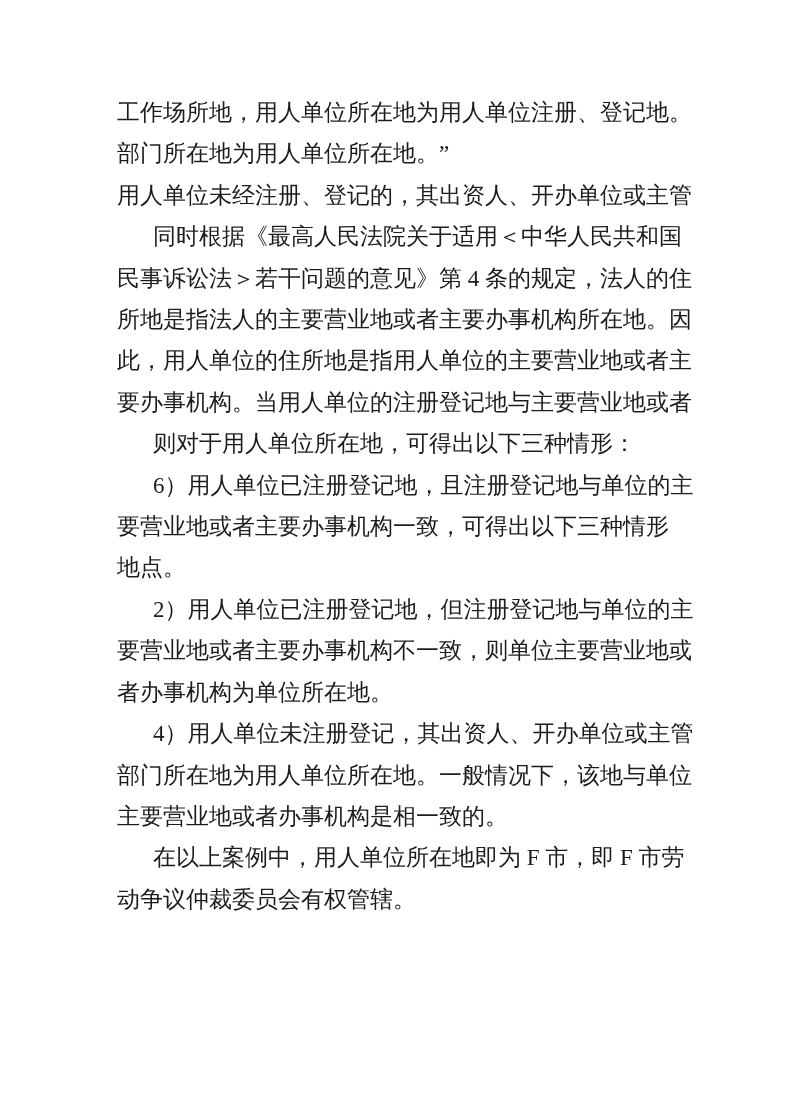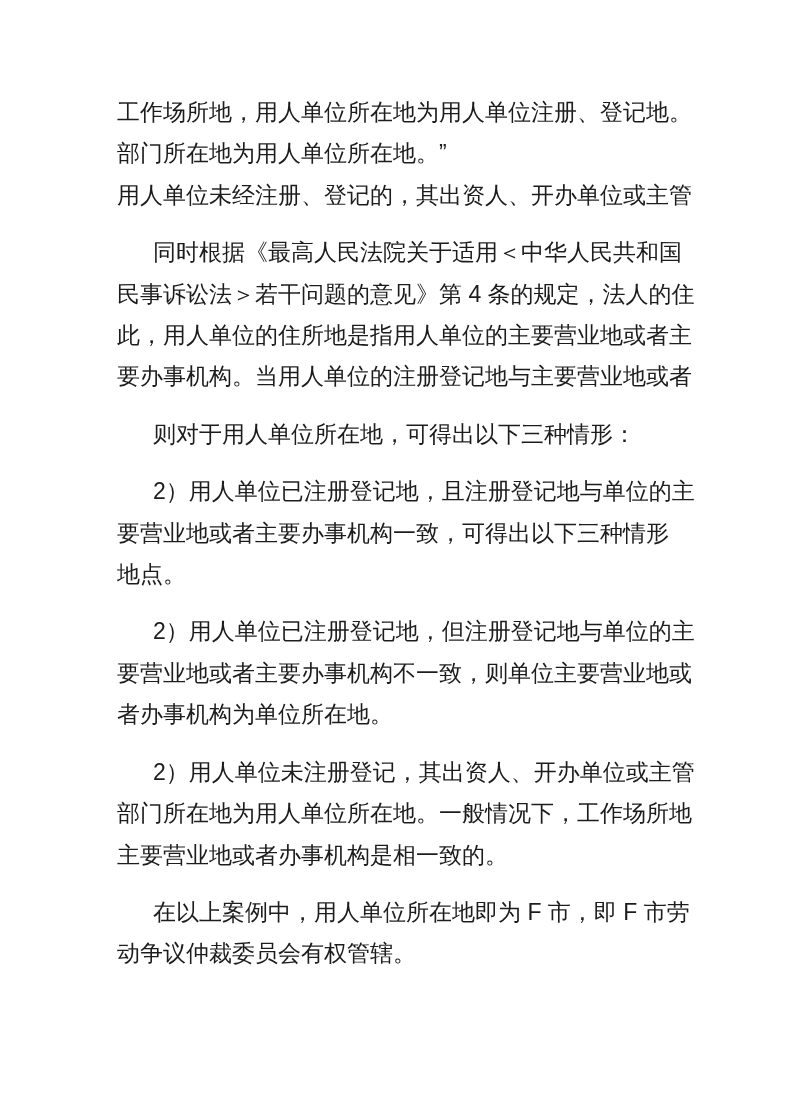--- a/index.html
+++ b/index.html
@@ -6,82 +6,82 @@
     margin: 0;
     padding: 0;
     background: #ffffff;
   }
   .page {
     position: relative;
     width: 715px;
     height: 1120px;
     background: #ffffff;
     overflow: hidden;
-    font-family: Liberation Sans, sans-serif;
+    font-family: Liberation Serif, serif;
   }
   .text-block {
     position: absolute;
     left: 117px;
     top: 92px;
     width: 553px;
     font-size: 23px;
     line-height: 41.4px;
     color: #1c1c1c;
   }
   .para {
     margin: 0;
     padding: 0;
   }
   .line {
     display: block;
     white-space: nowrap;
   }
   .line.indent {
     text-indent: 36px;
-    margin-top: 16px;
   }
 </style>
 </head>
 <body>
 
 <div class="page" style="background: rgb(255, 255, 255);">
   <div class="text-block" style="color: rgb(28, 28, 28);">
 
     <p class="para">
       <span class="line">工作场所地，用人单位所在地为用人单位注册、登记地。</span>
       <span class="line">部门所在地为用人单位所在地。”</span>
       <span class="line">用人单位未经注册、登记的，其出资人、开办单位或主管</span>
     </p>
 
     <p class="para">
       <span class="line indent">同时根据《最高人民法院关于适用＜中华人民共和国</span>
       <span class="line">民事诉讼法＞若干问题的意见》第 4 条的规定，法人的住</span>
+      <span class="line">所地是指法人的主要营业地或者主要办事机构所在地。因</span>
       <span class="line">此，用人单位的住所地是指用人单位的主要营业地或者主</span>
       <span class="line">要办事机构。当用人单位的注册登记地与主要营业地或者</span>
     </p>
 
     <p class="para">
       <span class="line indent">则对于用人单位所在地，可得出以下三种情形：</span>
     </p>
 
     <p class="para">
-      <span class="line indent">2）用人单位已注册登记地，且注册登记地与单位的主</span>
+      <span class="line indent">6）用人单位已注册登记地，且注册登记地与单位的主</span>
       <span class="line">要营业地或者主要办事机构一致，可得出以下三种情形</span>
       <span class="line">地点。</span>
     </p>
 
     <p class="para">
       <span class="line indent">2）用人单位已注册登记地，但注册登记地与单位的主</span>
       <span class="line">要营业地或者主要办事机构不一致，则单位主要营业地或</span>
       <span class="line">者办事机构为单位所在地。</span>
     </p>
 
     <p class="para">
-      <span class="line indent">2）用人单位未注册登记，其出资人、开办单位或主管</span>
-      <span class="line">部门所在地为用人单位所在地。一般情况下，工作场所地</span>
+      <span class="line indent">4）用人单位未注册登记，其出资人、开办单位或主管</span>
+      <span class="line">部门所在地为用人单位所在地。一般情况下，该地与单位</span>
       <span class="line">主要营业地或者办事机构是相一致的。</span>
     </p>
 
     <p class="para">
       <span class="line indent">在以上案例中，用人单位所在地即为 F 市，即 F 市劳</span>
       <span class="line">动争议仲裁委员会有权管辖。</span>
     </p>
 
   </div>
 </div>

